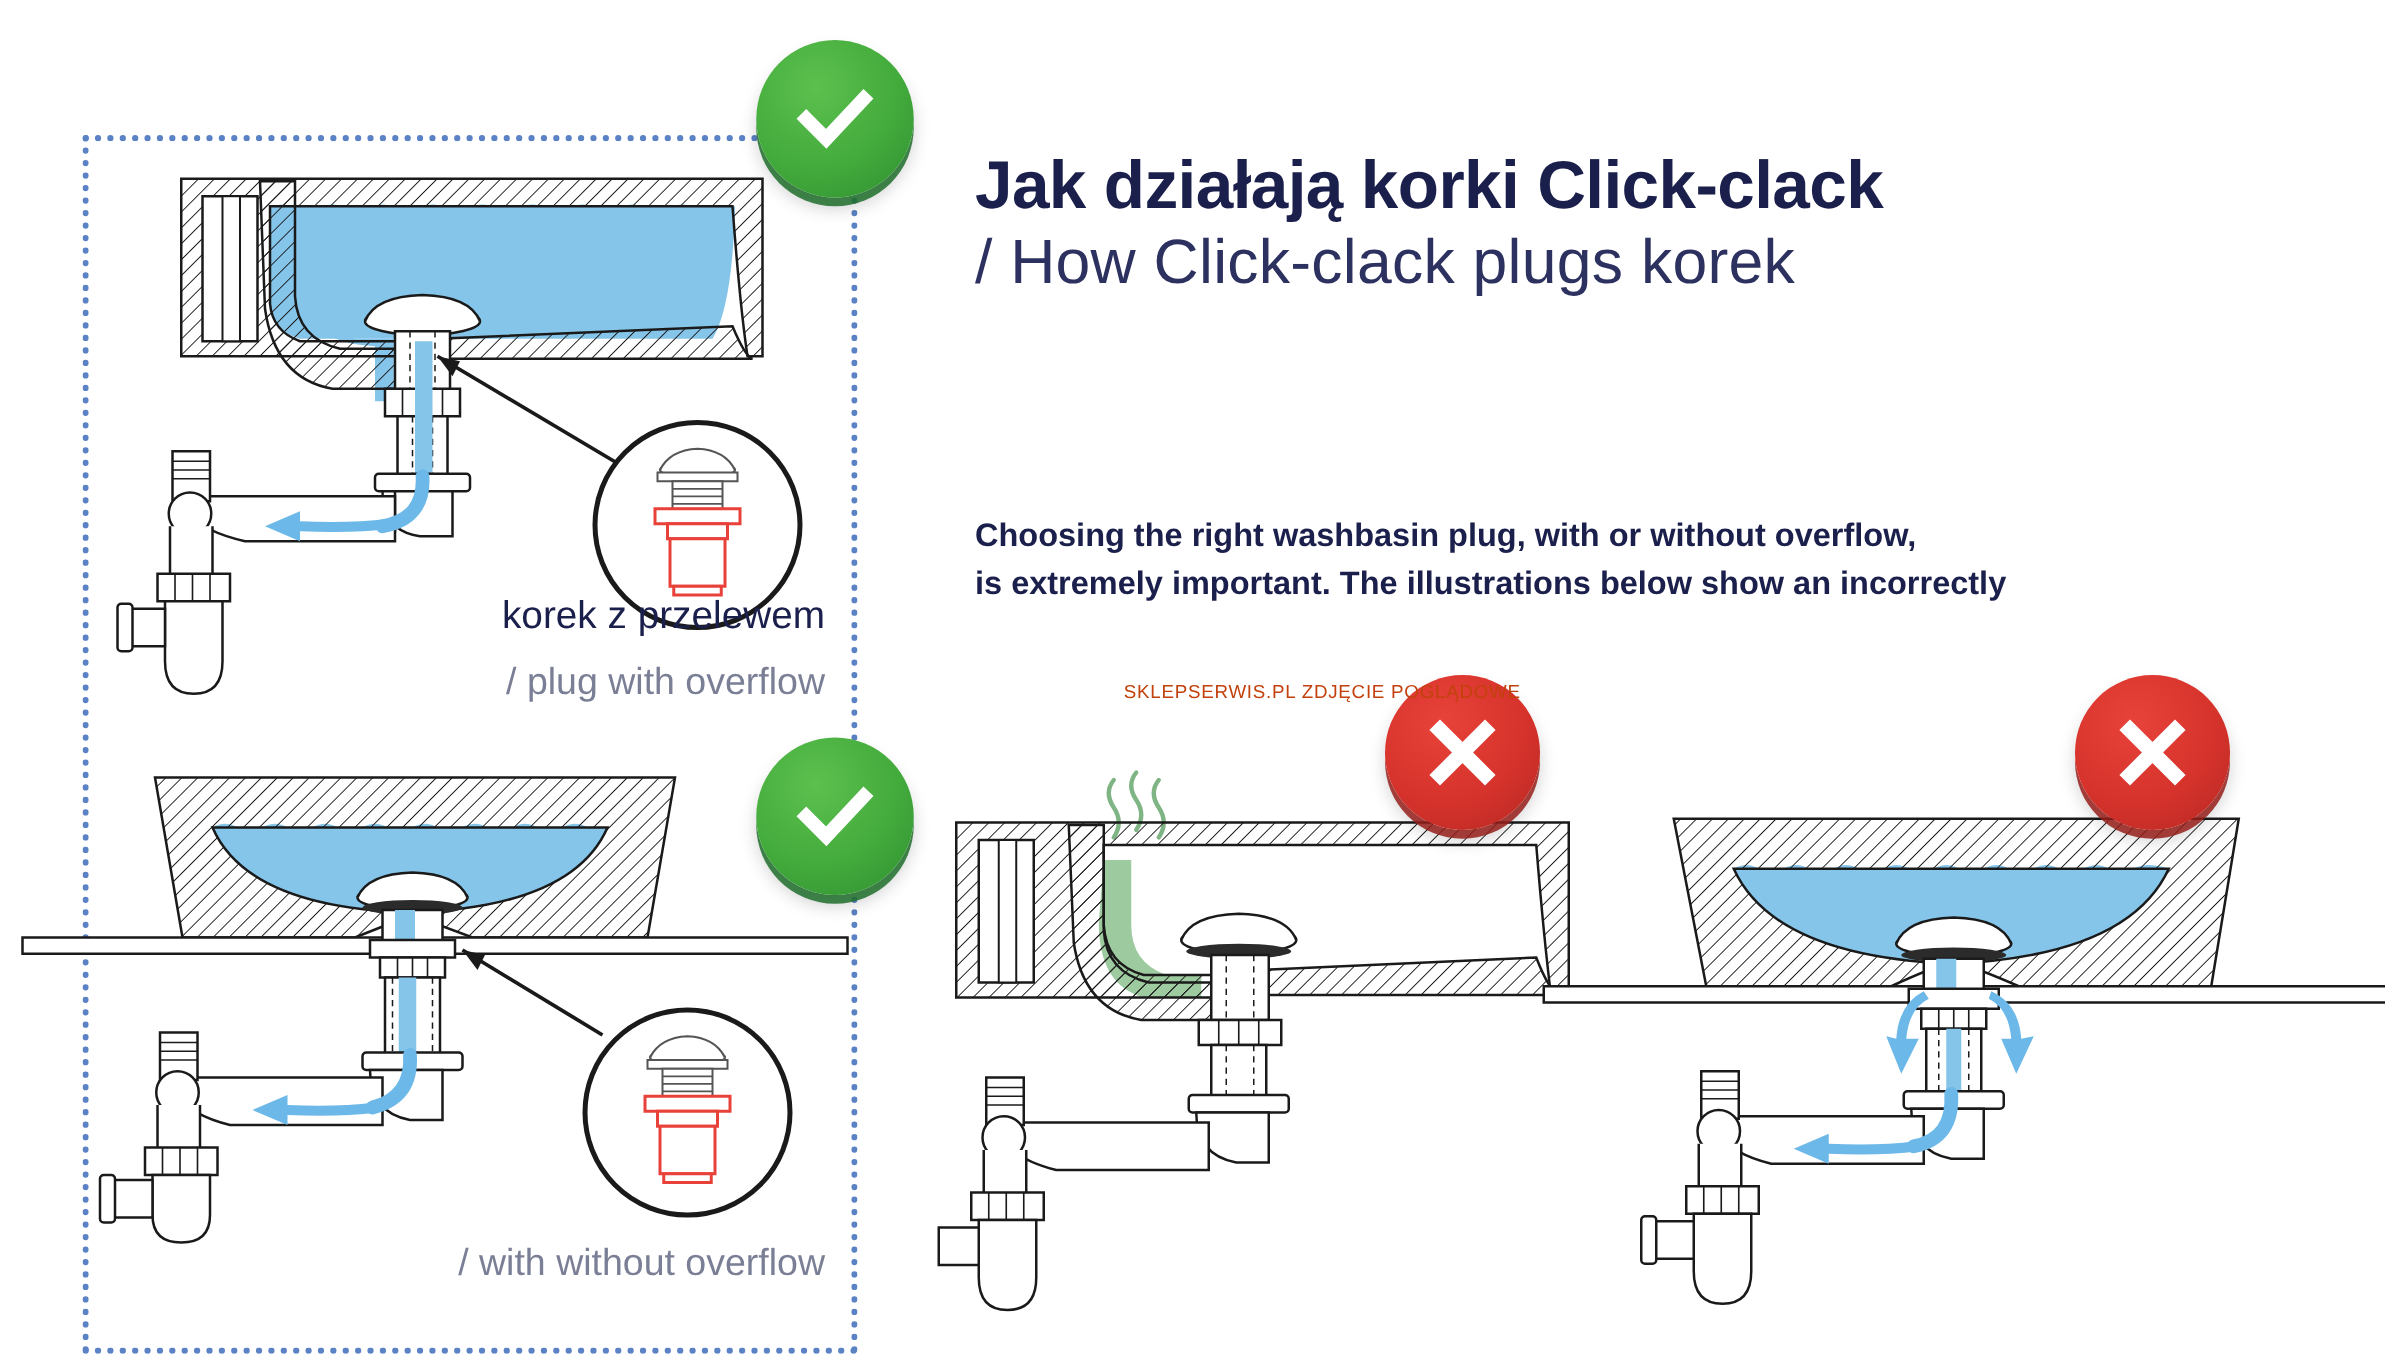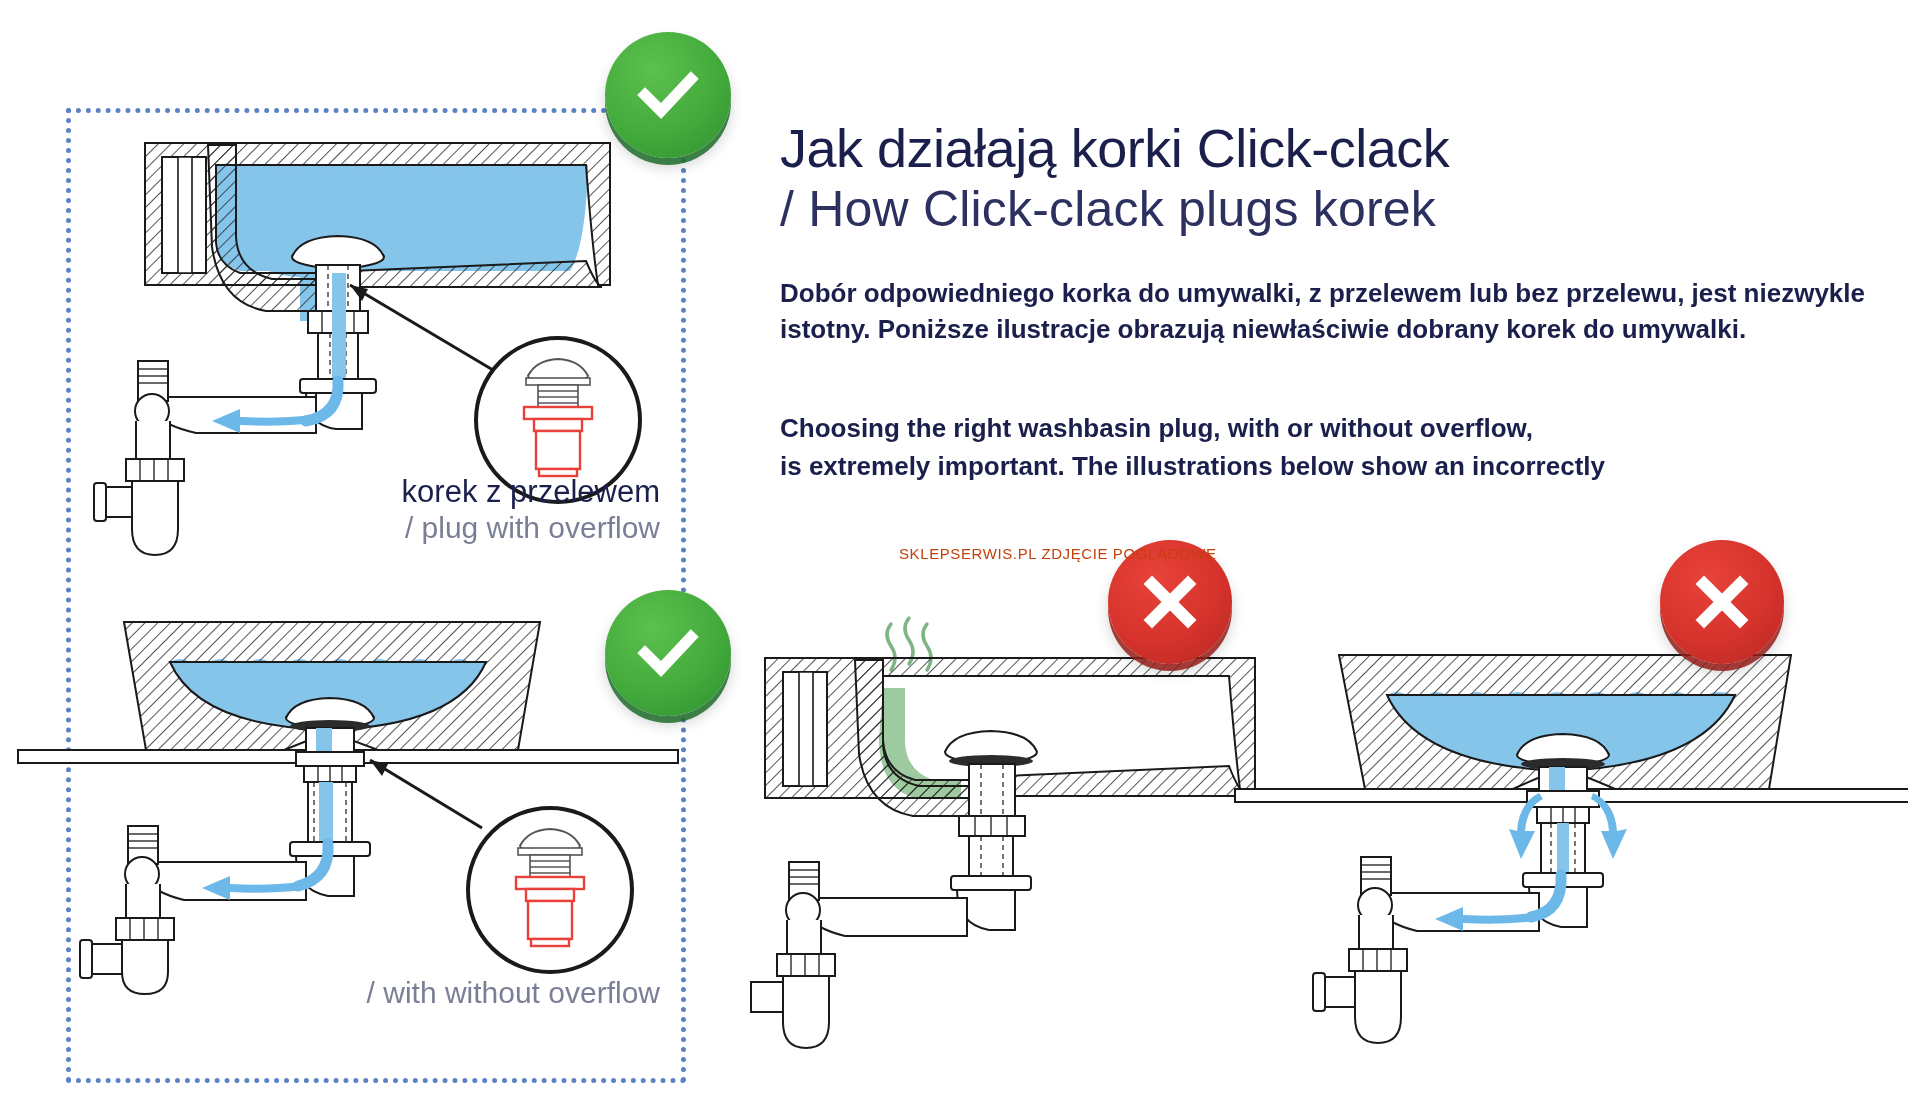--- a/index.html
+++ b/index.html
@@ -35,21 +35,21 @@
     box-shadow:0 7px 0 rgba(150,30,26,.85), 0 9px 14px rgba(0,0,0,.18);
   }
   #badge-check-top{left:605px;top:32px;width:126px;height:126px;}
   #badge-check-bottom{left:605px;top:590px;width:126px;height:126px;}
   #badge-x-middle{left:1108px;top:540px;width:124px;height:124px;}
   #badge-x-right{left:1660px;top:540px;width:124px;height:124px;}
 
   
   .title-block{position:absolute;left:780px;top:120px;width:1080px;}
   .title-pl{
-    font-size:54px;font-weight:400;color:#1b1f4b;letter-spacing:-.5px;
+    font-size:54px;font-weight:700;color:#1b1f4b;letter-spacing:-.5px;
     line-height:1.05;font-family:"Liberation Sans", sans-serif;
   }
   .title-en{
     font-size:50px;font-weight:300;color:#2c3160;letter-spacing:.2px;
     line-height:1.12;margin-top:4px;
   }
   .para-pl{
     position:absolute;left:780px;top:276px;width:1110px;
     font-size:26px;font-weight:700;color:#1b1f4b;line-height:1.38;
   }
@@ -59,21 +59,21 @@
   }
   .para-en .ln{display:block;}
   .watermark{
     position:absolute;left:899px;top:545px;
     font-size:15px;letter-spacing:.6px;color:#c2410c;font-weight:400;
   }
 
   
   .caption{position:absolute;text-align:right;}
   .caption .cap-pl{font-size:31px;font-weight:500;color:#1b1f4b;line-height:1.15;}
-  .caption .cap-en{font-size:30px;font-weight:300;color:#7a7f96;line-height:1.2;margin-top:0;}
+  .caption .cap-en{font-size:30px;font-weight:300;color:#7a7f96;line-height:1.2;margin-top:18px;}
   #caption-with-overflow{left:200px;top:474px;width:460px;}
   #caption-without-overflow{left:180px;top:975px;width:480px;}
 
   
   .illus{position:absolute;}
   #illus-top-left{left:100px;top:125px;width:540px;height:430px;}
   #illus-bottom-left{left:78px;top:600px;width:560px;height:390px;}
   #illus-middle{left:755px;top:630px;width:540px;height:420px;}
   #illus-right{left:1295px;top:615px;width:600px;height:430px;}
   svg{display:block;overflow:visible;}
@@ -437,21 +437,20 @@
     <svg class="glyph" width="58" height="58" viewBox="0 0 58 58">
       <path d="M11 11 L47 47 M47 11 L11 47" fill="none" stroke="#ffffff" stroke-width="12" stroke-linecap="square"></path>
     </svg>
   </div>
 
   <div class="title-block">
     <div class="title-pl">Jak działają korki Click-clack</div>
     <div class="title-en">/ How Click-clack plugs korek</div>
   </div>
 
-  <div class="para-pl">Dobór odpowiedniego korka do umywalki, z przelewem lub bez przelewu, jest niezwykle istotny. Poniższe ilustracje obrazują niewłaściwie dobrany korek do umywalki.</div>
 
   <div class="para-en">
     <span class="ln">Choosing the right washbasin plug, with or without overflow,</span>
     <span class="ln">is extremely important. The illustrations below show an incorrectly</span>
   </div>
 
   <div class="watermark">SKLEPSERWIS.PL ZDJĘCIE POGLĄDOWE</div>
 
   <div class="caption" id="caption-with-overflow">
     <div class="cap-pl">korek z przelewem</div>

